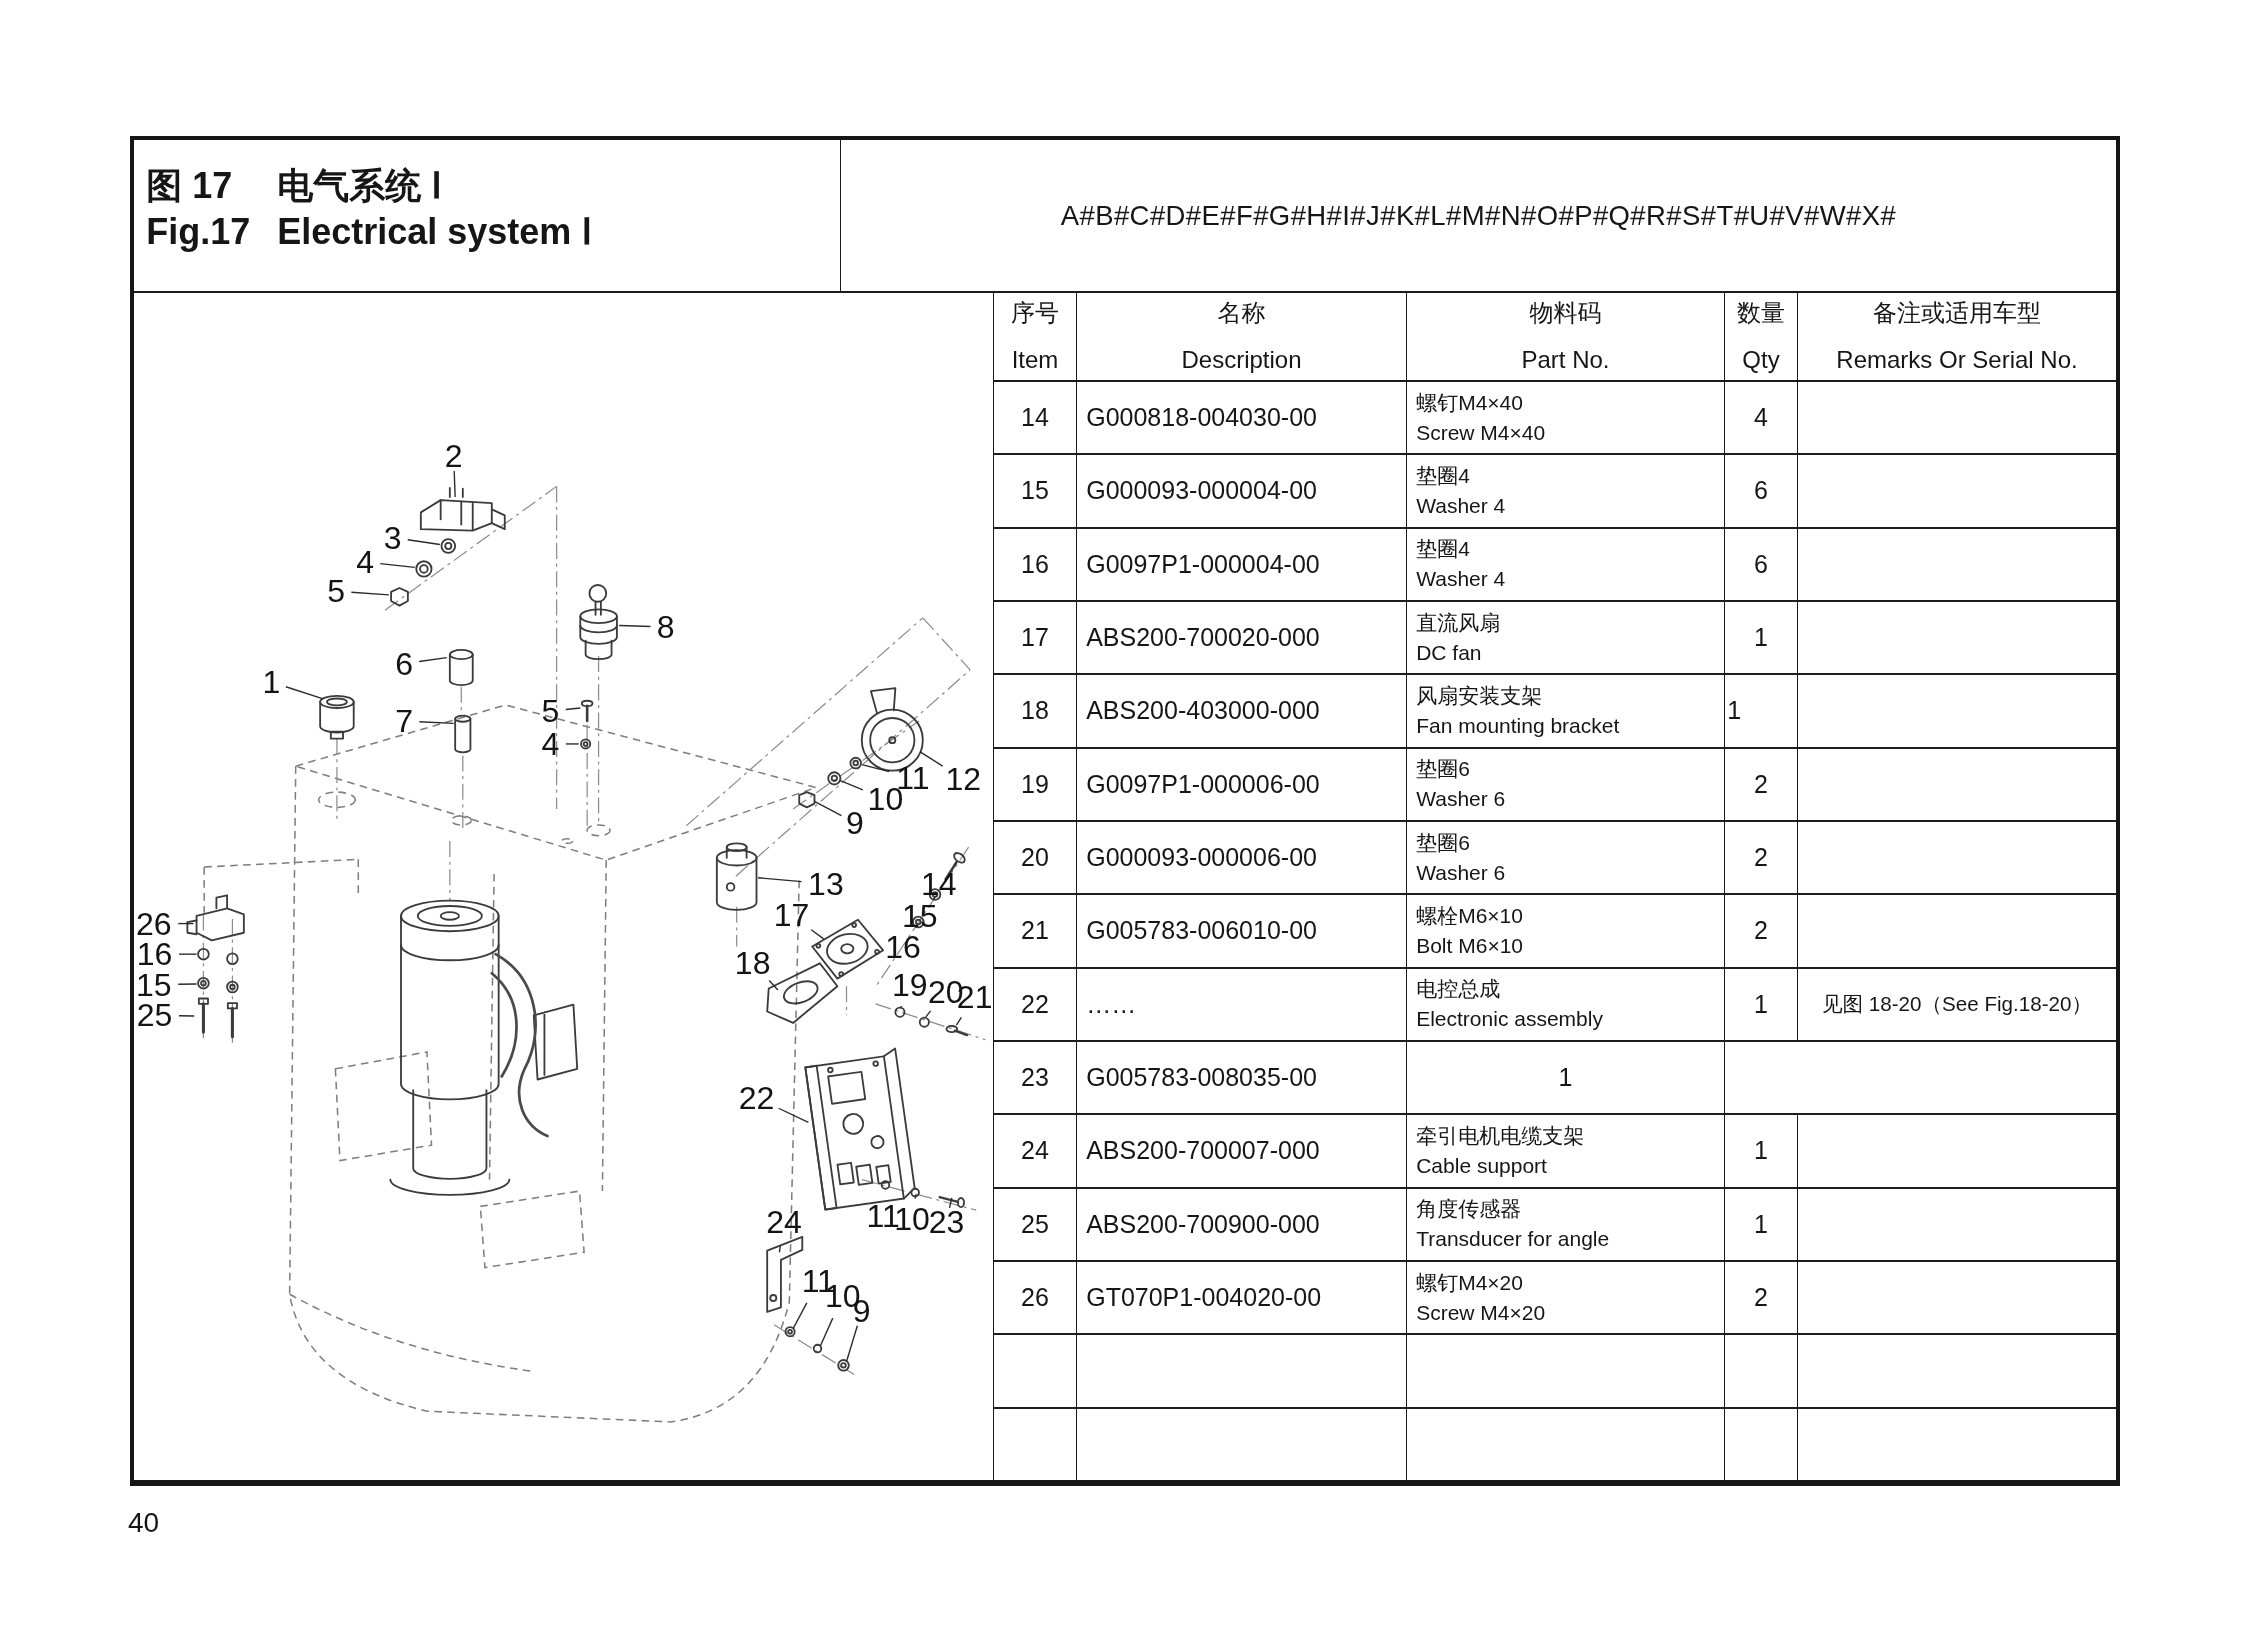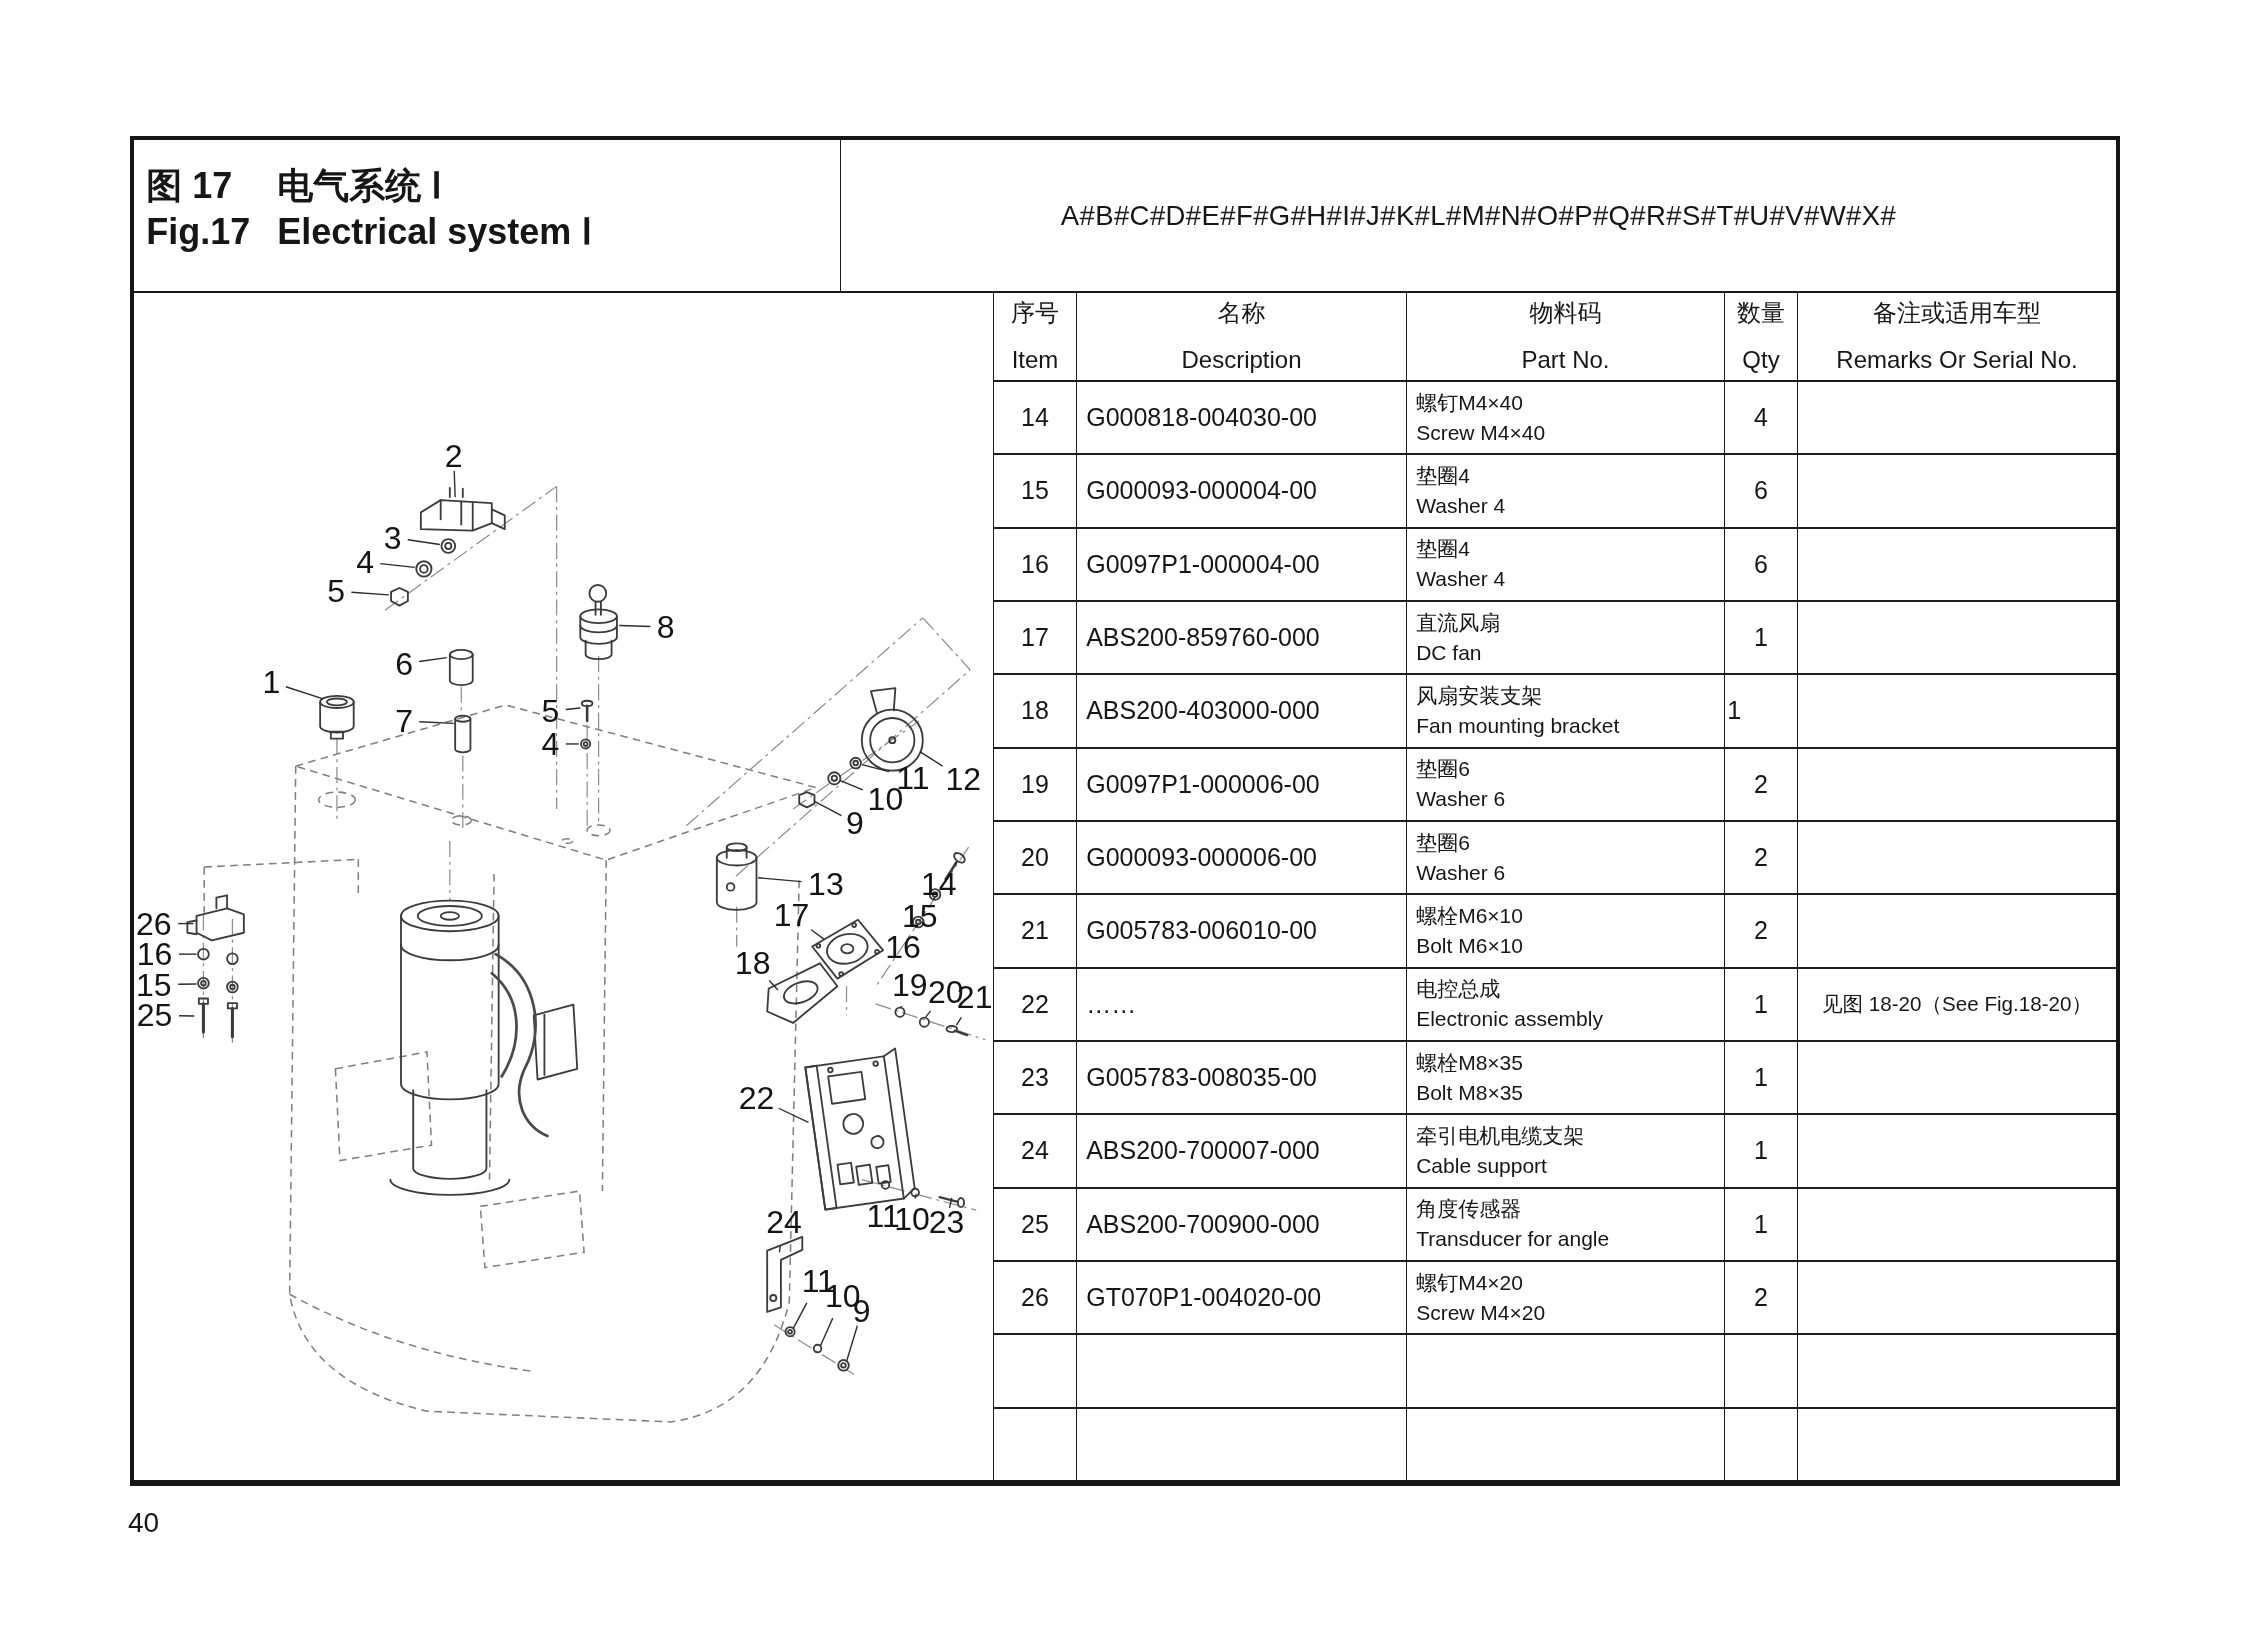--- a/index.html
+++ b/index.html
@@ -387,21 +387,21 @@
     <div class="td c-desc">
       <span>垫圈4</span>
       <span>Washer 4</span>
     </div>
     <div class="td c-qty">6</div>
     <div class="td c-rem"></div>
   </div>
 
   <div class="trow">
     <div class="td c-item">17</div>
-    <div class="td c-part">ABS200-859760-000</div>
+    <div class="td c-part">ABS200-700020-000</div>
     <div class="td c-desc">
       <span>直流风扇</span>
       <span>DC fan</span>
     </div>
     <div class="td c-qty">1</div>
     <div class="td c-rem"></div>
   </div>
 
   <div class="trow">
     <div class="td c-item">18</div>
@@ -454,24 +454,20 @@
       <span>电控总成</span>
       <span>Electronic assembly</span>
     </div>
     <div class="td c-qty">1</div>
     <div class="td c-rem">见图 18-20（See Fig.18-20）</div>
   </div>
 
   <div class="trow">
     <div class="td c-item">23</div>
     <div class="td c-part">G005783-008035-00</div>
-    <div class="td c-desc">
-      <span>螺栓M8×35</span>
-      <span>Bolt M8×35</span>
-    </div>
     <div class="td c-qty">1</div>
     <div class="td c-rem"></div>
   </div>
 
   <div class="trow">
     <div class="td c-item">24</div>
     <div class="td c-part">ABS200-700007-000</div>
     <div class="td c-desc">
       <span>牵引电机电缆支架</span>
       <span>Cable support</span>

